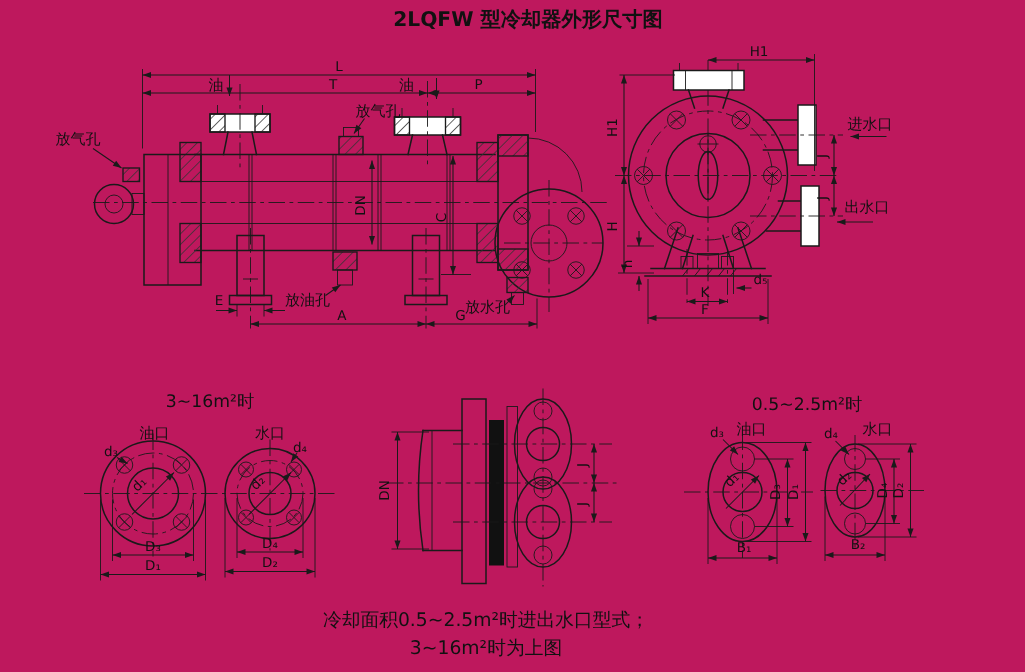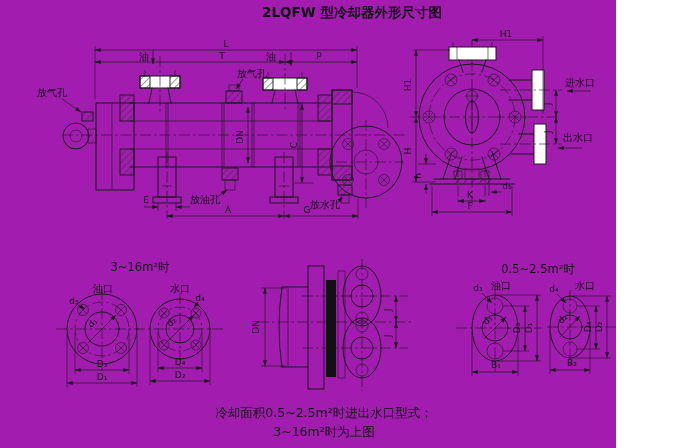--- a/index.html
+++ b/index.html
@@ -1,16 +1,16 @@
 <!DOCTYPE html>
 <html lang="zh"><head>
 <meta charset="utf-8">
 <style>
   html,body{margin:0;padding:0;background:#ffffff;}
-  #canvas{position:relative;width:616px;height:448px;background:#a21caf;overflow:hidden;}
+  #canvas{position:relative;width:683px;height:448px;background:#be185d;overflow:hidden;}
   svg{display:block;}
   .ln{stroke:#1a1a1a;stroke-width:1;fill:none;stroke-linecap:square;}
   .tn{stroke:#1a1a1a;stroke-width:.6;fill:none;}
   .cl{stroke:#1a1a1a;stroke-width:.6;fill:none;stroke-dasharray:11 3 2.5 3;}
   .dm{stroke:#1a1a1a;stroke-width:.7;fill:none;}
   .hf{fill:url(#hatch);stroke:#1a1a1a;stroke-width:.9;}
   .wf{fill:#ffffff;stroke:#1a1a1a;stroke-width:1;}
   .bk{fill:#111111;stroke:none;}
   text{font-family:"DejaVu Sans","Liberation Sans",sans-serif;fill:#111;text-anchor:middle;}
   .t9{font-size:9px;}

